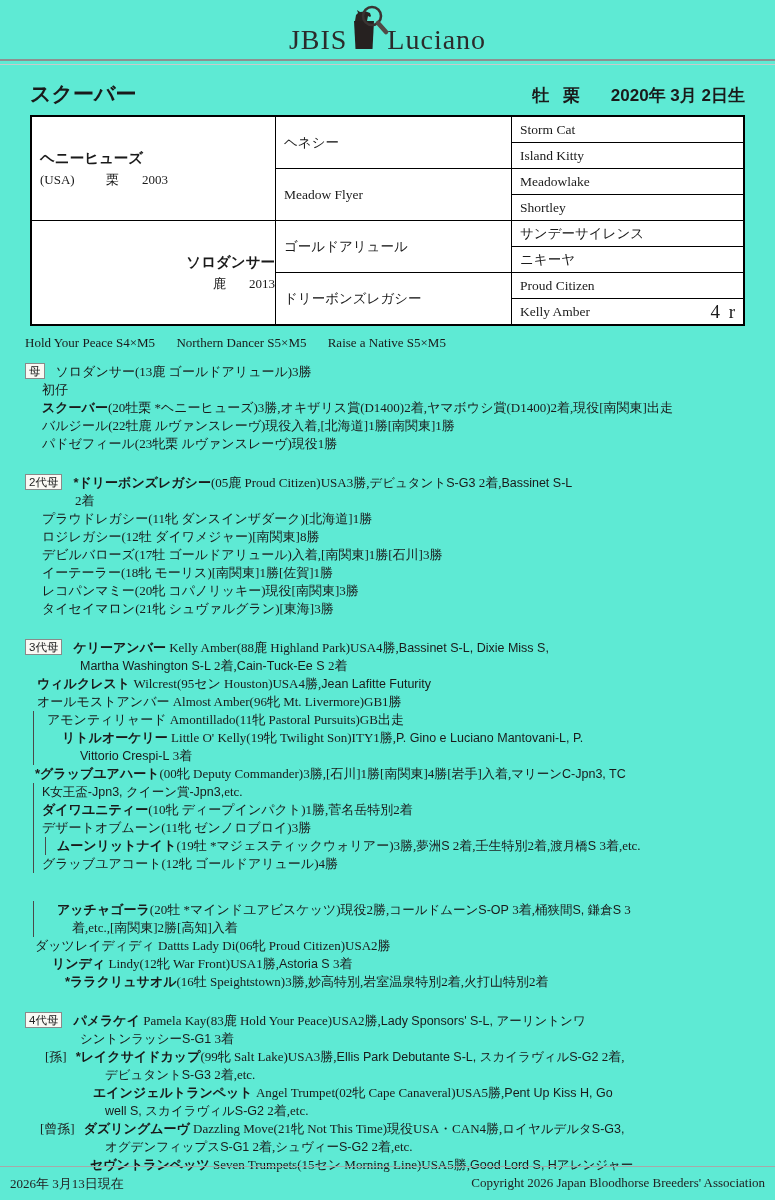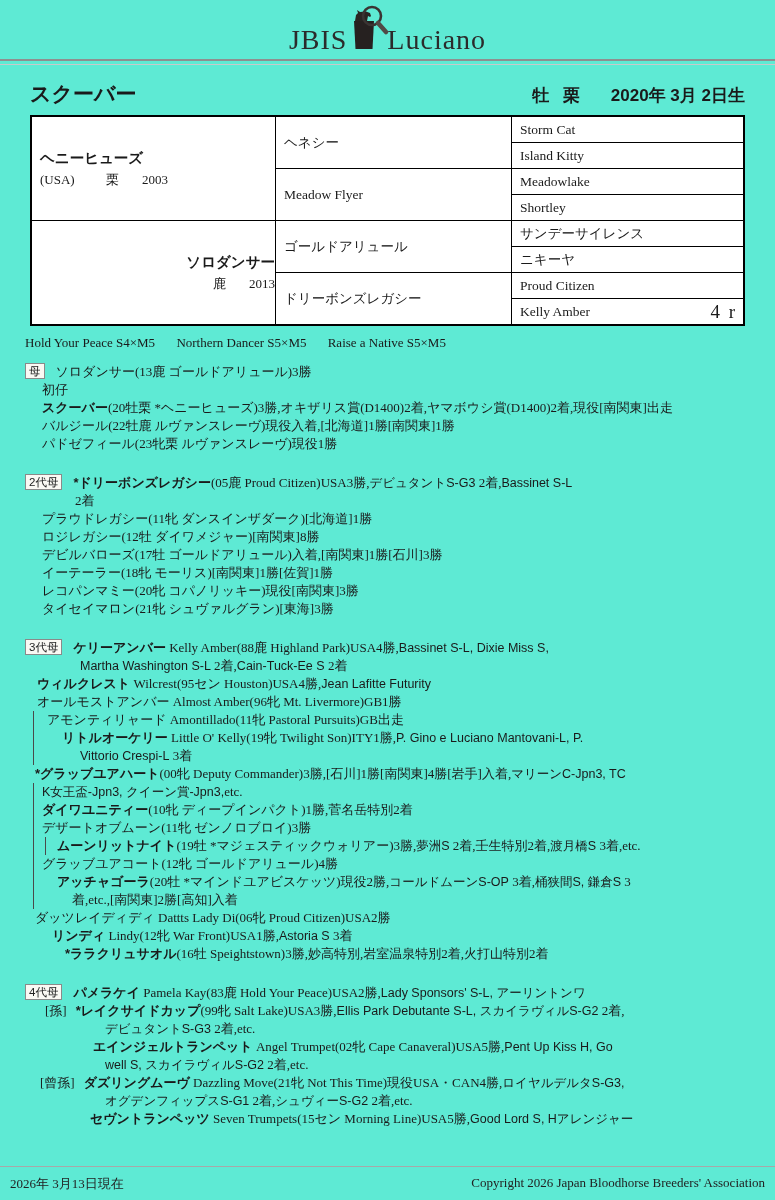--- a/index.html
+++ b/index.html
@@ -151,28 +151,29 @@
         <div class="fline" style="padding-left: 12px;"><span class="p-n">オールモストアンバー Almost Amber(96牝 Mt. Livermore)GB1勝</span></div>
         <div class="fline" style="padding-left: 22px;"><span class="pipe" style="left: 8px;"></span><span class="p-n">アモンティリャード Amontillado(11牝 Pastoral Pursuits)GB出走</span></div>
         <div class="fline" style="padding-left: 37px;"><span class="pipe" style="left: 8px;"></span><span class="p-b">リトルオーケリー</span><span class="p-n"> Little O' Kelly(19牝 Twilight Son)ITY1勝,</span><span class="p-g">P. Gino e Luciano Mantovani-L, P.</span></div>
         <div class="fline" style="padding-left: 55px;"><span class="pipe" style="left: 8px;"></span><span class="p-g">Vittorio Crespi-L</span><span class="p-n"> 3着</span></div>
         <div class="fline" style="padding-left: 10px;"><span class="p-b">*グラッブユアハート</span><span class="p-n">(00牝 Deputy Commander)3勝,[石川]1勝[南関東]4勝[岩手]入着,</span><span class="p-g">マリーンC-Jpn3, TC</span></div>
         <div class="fline" style="padding-left: 17px;"><span class="pipe" style="left: 8px;"></span><span class="p-g">K女王盃-Jpn3, クイーン賞-Jpn3,</span><span class="p-n">etc.</span></div>
         <div class="fline" style="padding-left: 17px;"><span class="pipe" style="left: 8px;"></span><span class="p-b">ダイワユニティー</span><span class="p-n">(10牝 ディープインパクト)1勝,菅名岳特別2着</span></div>
         <div class="fline" style="padding-left: 17px;"><span class="pipe" style="left: 8px;"></span><span class="p-n">デザートオブムーン(11牝 ゼンノロブロイ)3勝</span></div>
         <div class="fline" style="padding-left: 32px;"><span class="pipe" style="left: 8px;"></span><span class="pipe" style="left: 20px;"></span><span class="p-b">ムーンリットナイト</span><span class="p-n">(19牡 *マジェスティックウォリアー)3勝,</span><span class="p-g">夢洲S</span><span class="p-n"> 2着,壬生特別2着,</span><span class="p-g">渡月橋S</span><span class="p-n"> 3着,etc.</span></div>
         <div class="fline" style="padding-left: 17px;"><span class="pipe" style="left: 8px;"></span><span class="p-n">グラッブユアコート(12牝 ゴールドアリュール)4勝</span></div>
-        <div class="fline" style="padding-left: 32px;"><span class="pipe" style="left: 8px;"></span><span class="p-b">アッチャゴーラ</span><span class="p-n">(20牡 *マインドユアビスケッツ)現役2勝,</span><span class="p-g">コールドムーンS-OP</span><span class="p-n"> 3着,</span><span class="p-g">桶狭間S, 鎌倉S</span><span class="p-n"> 3</span></div>
+        <div class="fline" style="padding-left: 32px; margin-top: 28px;"><span class="pipe" style="left: 8px;"></span><span class="p-b">アッチャゴーラ</span><span class="p-n">(20牡 *マインドユアビスケッツ)現役2勝,</span><span class="p-g">コールドムーンS-OP</span><span class="p-n"> 3着,</span><span class="p-g">桶狭間S, 鎌倉S</span><span class="p-n"> 3</span></div>
         <div class="fline" style="padding-left: 47px;"><span class="pipe" style="left: 8px;"></span><span class="p-n">着,etc.,[南関東]2勝[高知]入着</span></div>
         <div class="fline" style="padding-left: 10px;"><span class="p-n">ダッツレイディディ Dattts Lady Di(06牝 Proud Citizen)USA2勝</span></div>
         <div class="fline" style="padding-left: 27px;"><span class="p-b">リンディ</span><span class="p-n"> Lindy(12牝 War Front)USA1勝,</span><span class="p-g">Astoria S</span><span class="p-n"> 3着</span></div>
         <div class="fline" style="padding-left: 40px;"><span class="p-b">*ララクリュサオル</span><span class="p-n">(16牡 Speightstown)3勝,妙高特別,岩室温泉特別2着,火打山特別2着</span></div>
       </div>
       <div class="section">
         <div class="fline" style="padding-left: 0px;"><span class="boxlabel">4代母</span><span class="p-b">パメラケイ</span><span class="p-n"> Pamela Kay(83鹿 Hold Your Peace)USA2勝,</span><span class="p-g">Lady Sponsors' S-L, アーリントンワ</span></div>
+        <div class="fline" style="padding-left: 55px;"><span class="p-g">シントンラッシーS-G1</span><span class="p-n"> 3着</span></div>
         <div class="fline" style="padding-left: 20px;"><span class="plainlabel">[孫]</span><span class="p-b">*レイクサイドカップ</span><span class="p-n">(99牝 Salt Lake)USA3勝,</span><span class="p-g">Ellis Park Debutante S-L, スカイラヴィルS-G2</span><span class="p-n"> 2着,</span></div>
         <div class="fline" style="padding-left: 80px;"><span class="p-g">デビュタントS-G3</span><span class="p-n"> 2着,etc.</span></div>
         <div class="fline" style="padding-left: 68px;"><span class="p-b">エインジェルトランペット</span><span class="p-n"> Angel Trumpet(02牝 Cape Canaveral)USA5勝,</span><span class="p-g">Pent Up Kiss H, Go</span></div>
         <div class="fline" style="padding-left: 80px;"><span class="p-g">well S, スカイラヴィルS-G2</span><span class="p-n"> 2着,etc.</span></div>
         <div class="fline" style="padding-left: 15px;"><span class="plainlabel">[曾孫]</span><span class="p-b">ダズリングムーヴ</span><span class="p-n"> Dazzling Move(21牝 Not This Time)現役USA・CAN4勝,</span><span class="p-g">ロイヤルデルタS-G3,</span></div>
         <div class="fline" style="padding-left: 80px;"><span class="p-g">オグデンフィップスS-G1</span><span class="p-n"> 2着,</span><span class="p-g">シュヴィーS-G2</span><span class="p-n"> 2着,etc.</span></div>
         <div class="fline" style="padding-left: 65px;"><span class="p-b">セヴントランペッツ</span><span class="p-n"> Seven Trumpets(15セン Morning Line)USA5勝,</span><span class="p-g">Good Lord S, Hアレンジャー</span></div>
       </div>
     </div>
 

